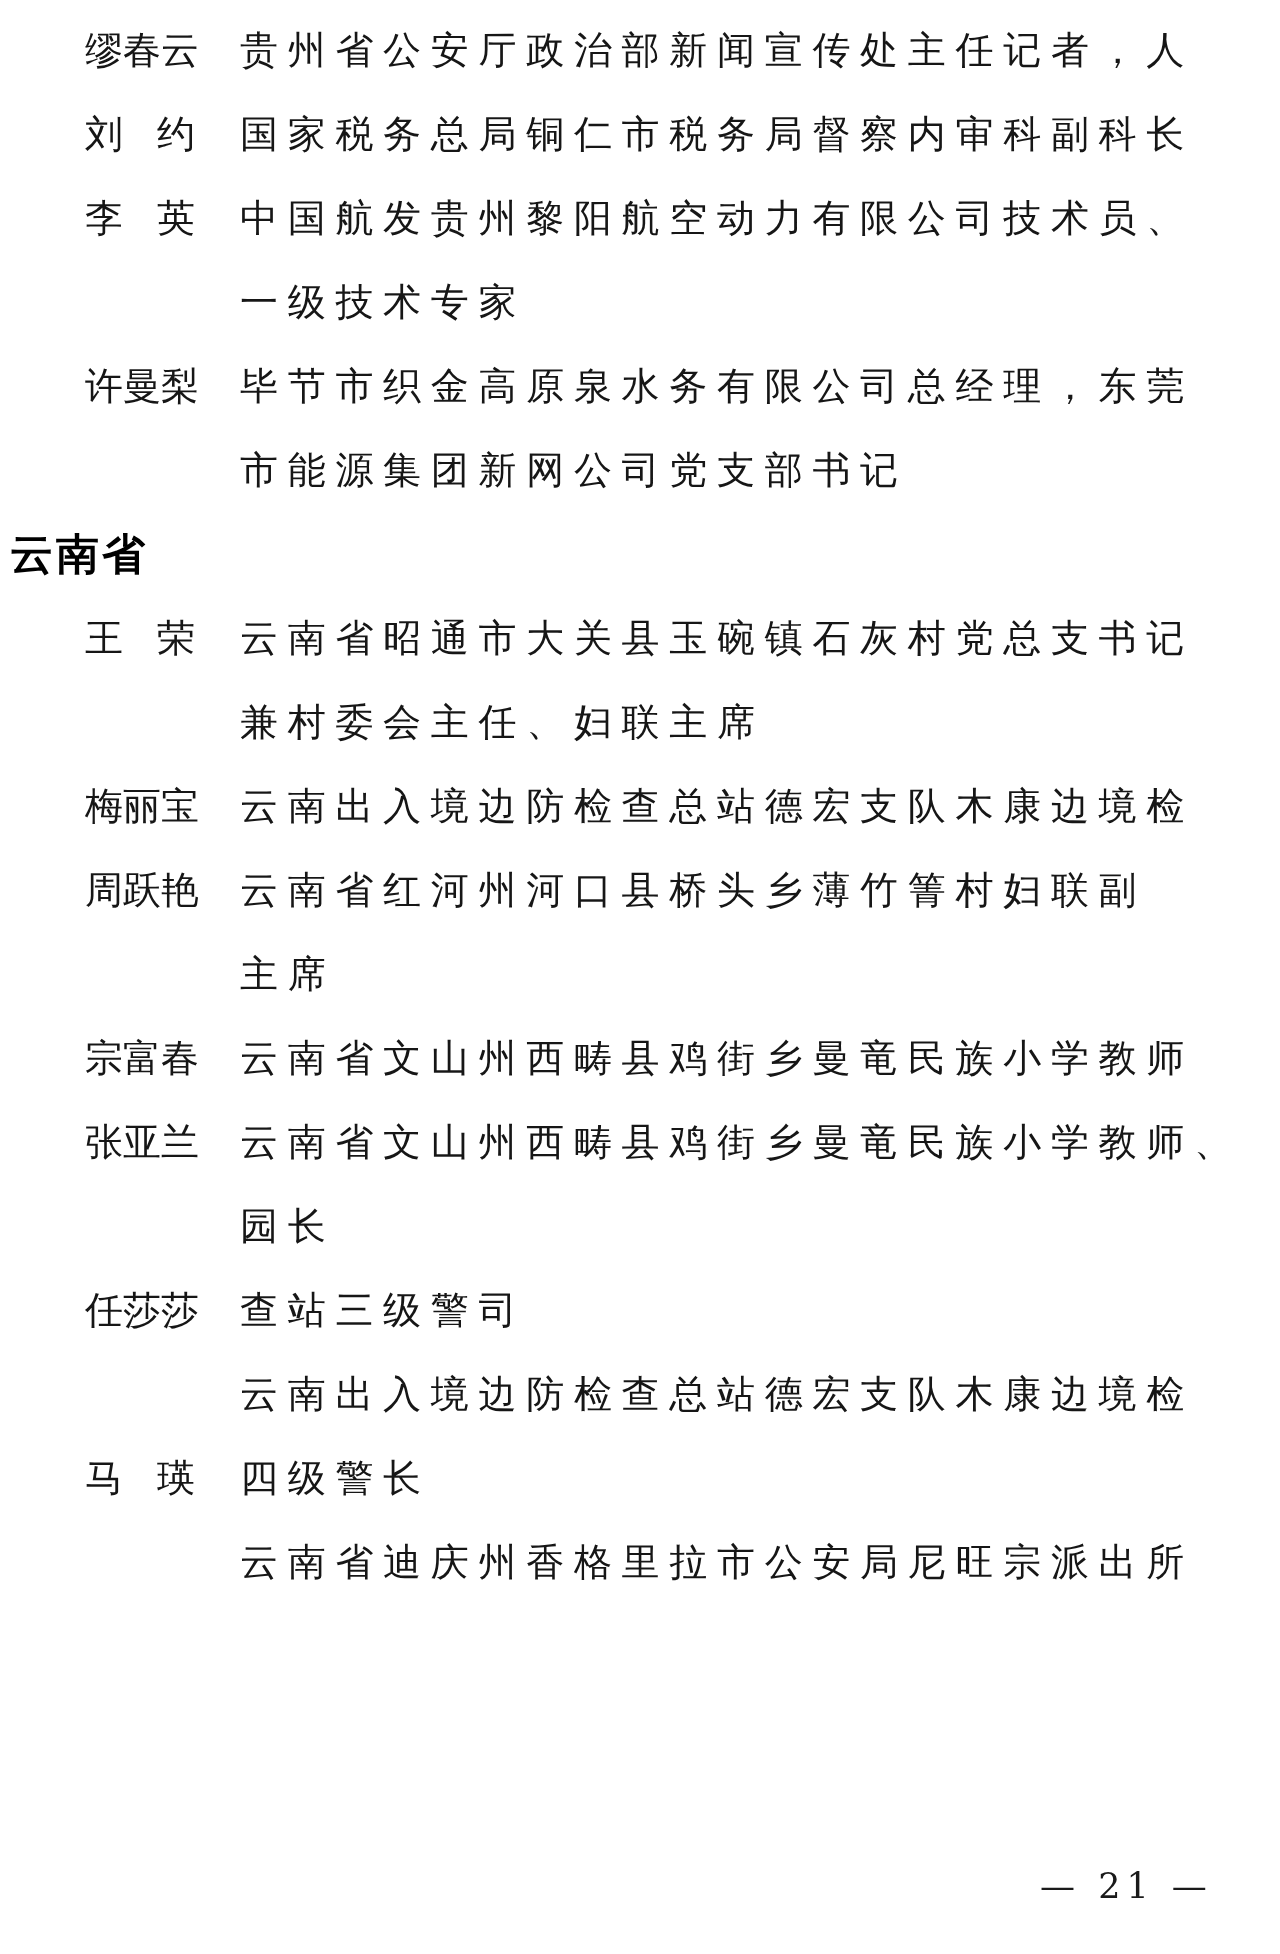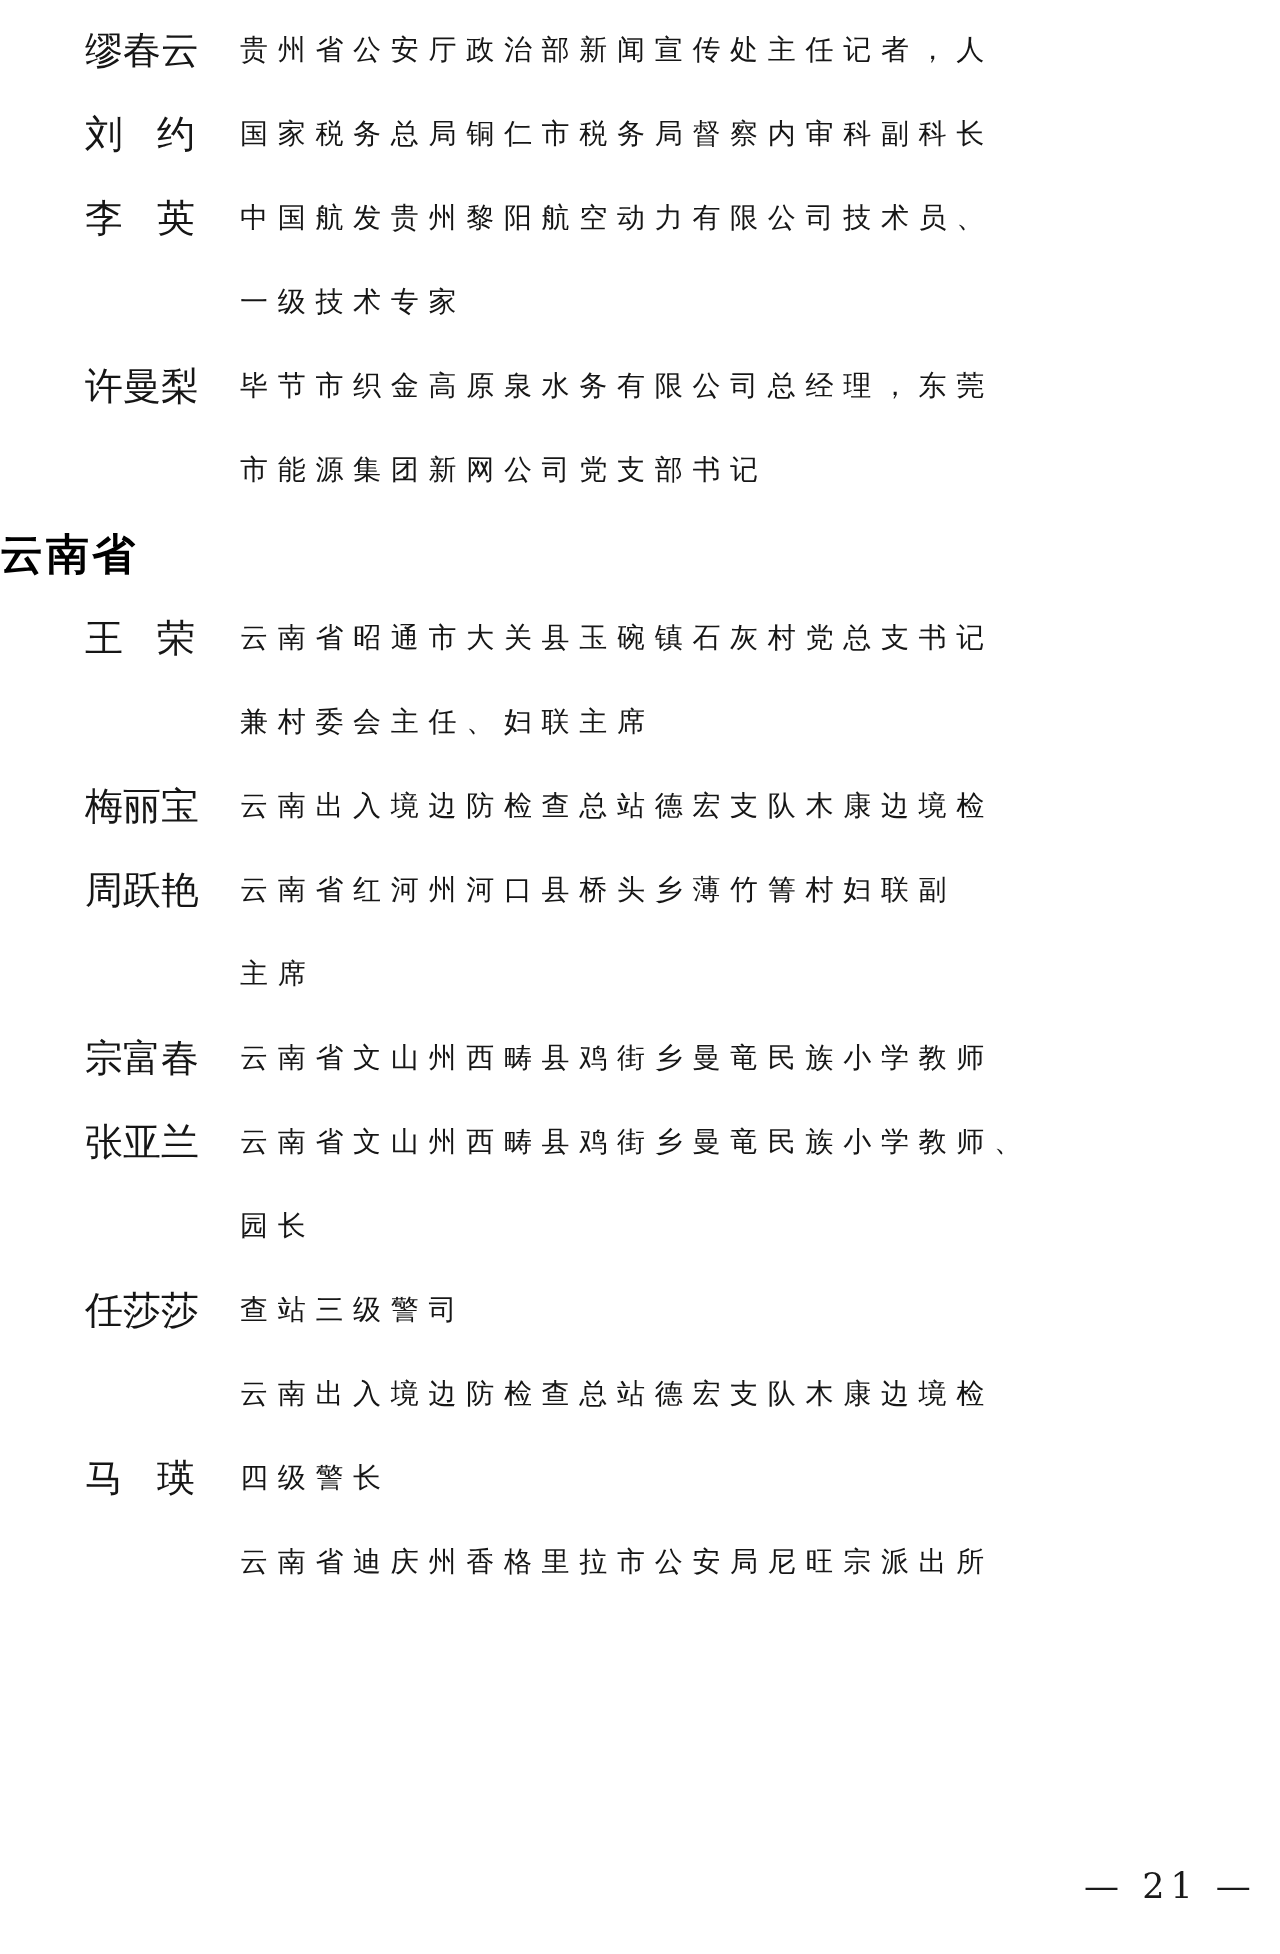--- a/index.html
+++ b/index.html
@@ -37,43 +37,43 @@
     color: #161616;
   }
   .name-cell span {
     display: inline-block;
   }
   .lines-cell {
     margin-left: 45px;
     flex: 1 1 auto;
   }
   .position-line {
-    font-size: 28px;
+    font-size: 38px;
     line-height: 84px;
     letter-spacing: 9.7px;
     white-space: nowrap;
     color: #161616;
   }
   .province-header {
+    margin-left: 10px;
     font-family: "DejaVu Sans", "Liberation Sans", sans-serif;
     font-weight: bold;
     font-size: 43px;
     line-height: 84px;
     letter-spacing: 3px;
     color: #000000;
   }
   .page-number {
     position: absolute;
     top: 1866px;
     left: 1040px;
     font-size: 35px;
     letter-spacing: 6px;
     color: #1a1a1a;
     white-space: nowrap;
-    margin-left: 44px;
   }
 </style>
 </head>
 <body>
 
 <div id="page">
   <div id="content">
   <div class="entry-row">
     <div class="name-cell">
           <span>缪</span>

